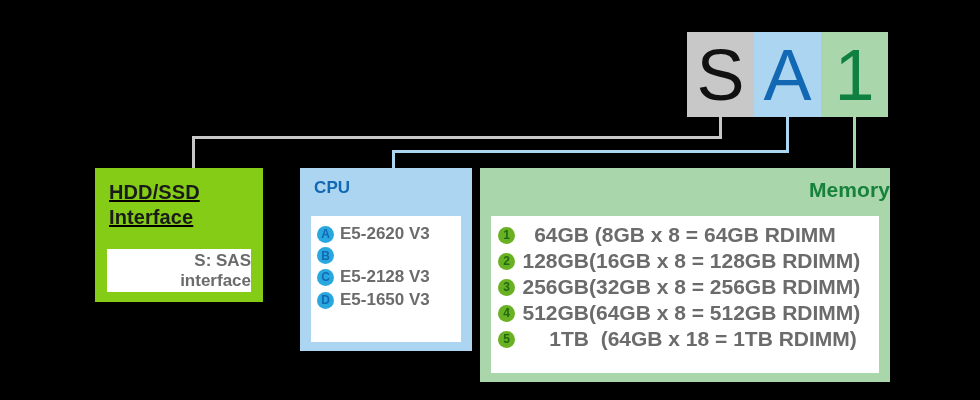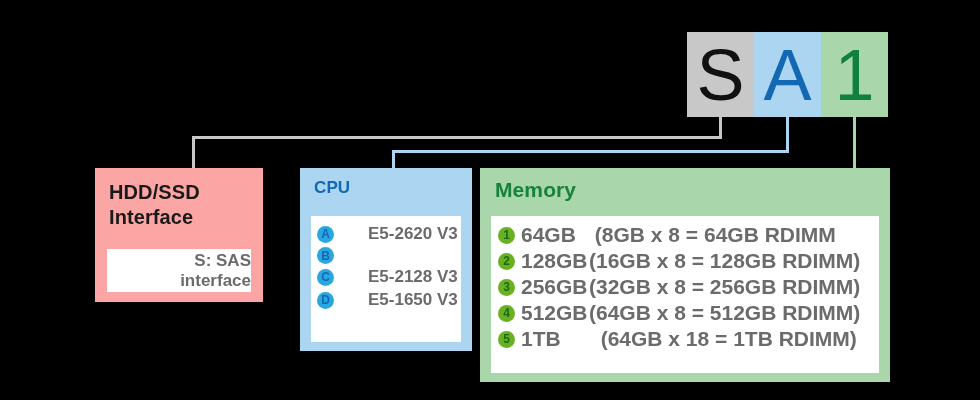--- a/index.html
+++ b/index.html
@@ -21,40 +21,40 @@
   .panel{position:absolute;box-sizing:border-box;}
   .panel-title{font-weight:bold;letter-spacing:.1px;}
   .panel-body{background:#ffffff;box-sizing:border-box;}
 
   .item{display:flex;align-items:center;white-space:pre;}
   .badge{flex:0 0 auto;border-radius:50%;display:flex;
          align-items:center;justify-content:center;font-weight:bold;}
   .item-text{color:#6b6b6b;font-weight:bold;white-space:pre;}
 
   
-  #panel-hdd{left:95px;top:168px;width:168px;height:134px;background:#fca5a5;}
+  #panel-hdd{left:95px;top:168px;width:168px;height:134px;background:#84cc16;text-decoration:underline;}
   #panel-hdd .panel-title{color:#1a1a1a;font-size:20px;line-height:25px;
                           padding:12px 0 0 14px;}
   #panel-hdd .panel-body{position:absolute;left:12px;right:12px;top:81px;
                          bottom:10px;display:flex;align-items:center;
                          padding-left:12px;}
   #panel-hdd .panel-body span{color:#6b6b6b;font-size:17px;font-weight:bold;text-align:right;}
 
   
   #panel-cpu{left:300px;top:168px;width:172px;height:183px;background:#abd5f0;}
   #panel-cpu .panel-title{color:#1268b3;font-size:17px;padding:10px 0 0 14px;}
   #panel-cpu .panel-body{position:absolute;left:11px;right:11px;top:48px;
                          bottom:9px;padding:8px 0 0 6px;}
   #panel-cpu .item{margin-bottom:3px;}
   #panel-cpu .badge{width:17px;height:17px;background:#29a8df;color:#1268b3;
                     font-size:12px;margin-right:6px;}
-  #panel-cpu .item-text{font-size:17px;margin-left:28px;}
+  #panel-cpu .item-text{font-size:17px;}
 
   
-  #panel-mem{left:480px;top:168px;width:410px;height:214px;background:#a9d6ab;}
+  #panel-mem{left:480px;top:168px;width:410px;height:214px;background:#a9d6ab;text-align:right;}
   #panel-mem .panel-title{color:#17823b;font-size:21px;padding:10px 0 0 15px;}
   #panel-mem .panel-body{position:absolute;left:11px;right:11px;top:48px;
                          bottom:9px;padding:7px 0 0 7px;}
   #panel-mem .item{margin-bottom:2px;}
   #panel-mem .badge{width:17px;height:17px;background:#6ab023;color:#1d6a11;
                     font-size:12px;margin-right:6px;}
   #panel-mem .item-text{font-size:21px;}
   #panel-mem .mem-size{display:inline-block;width:68px;}
 </style>
 </head>

